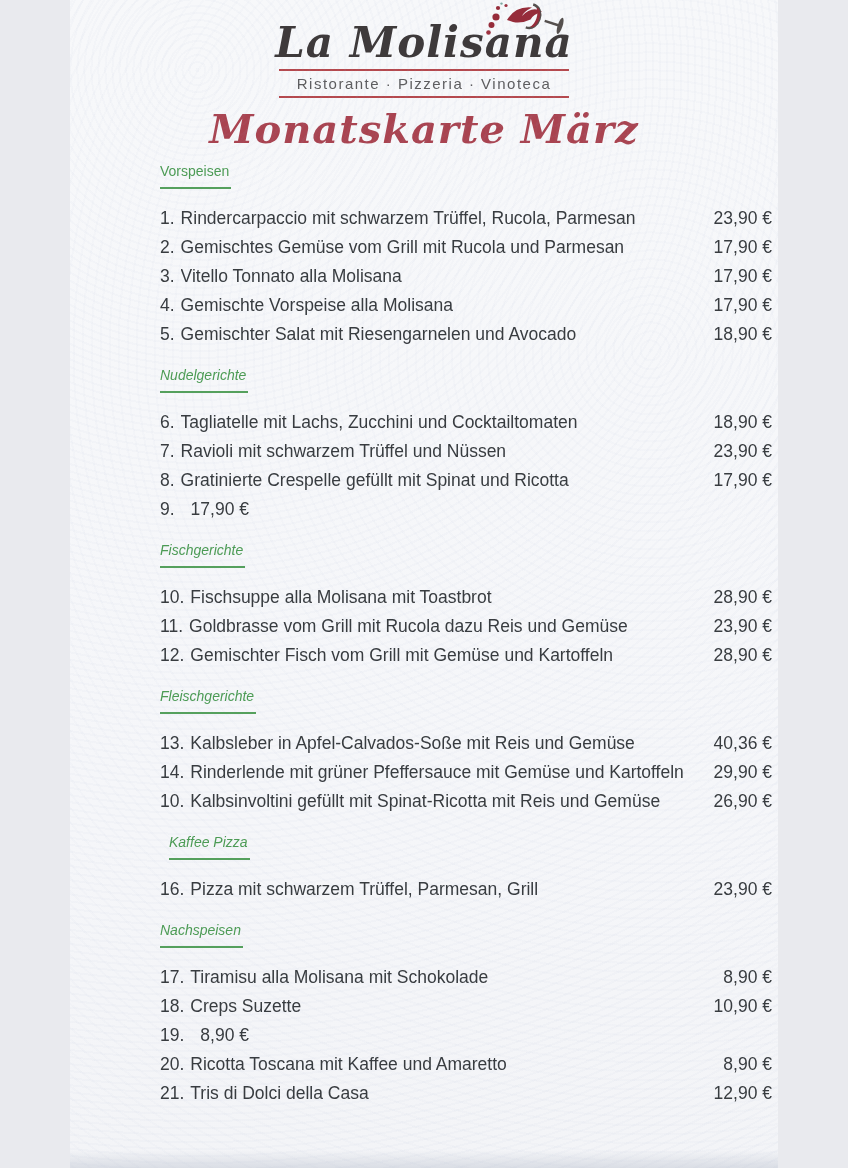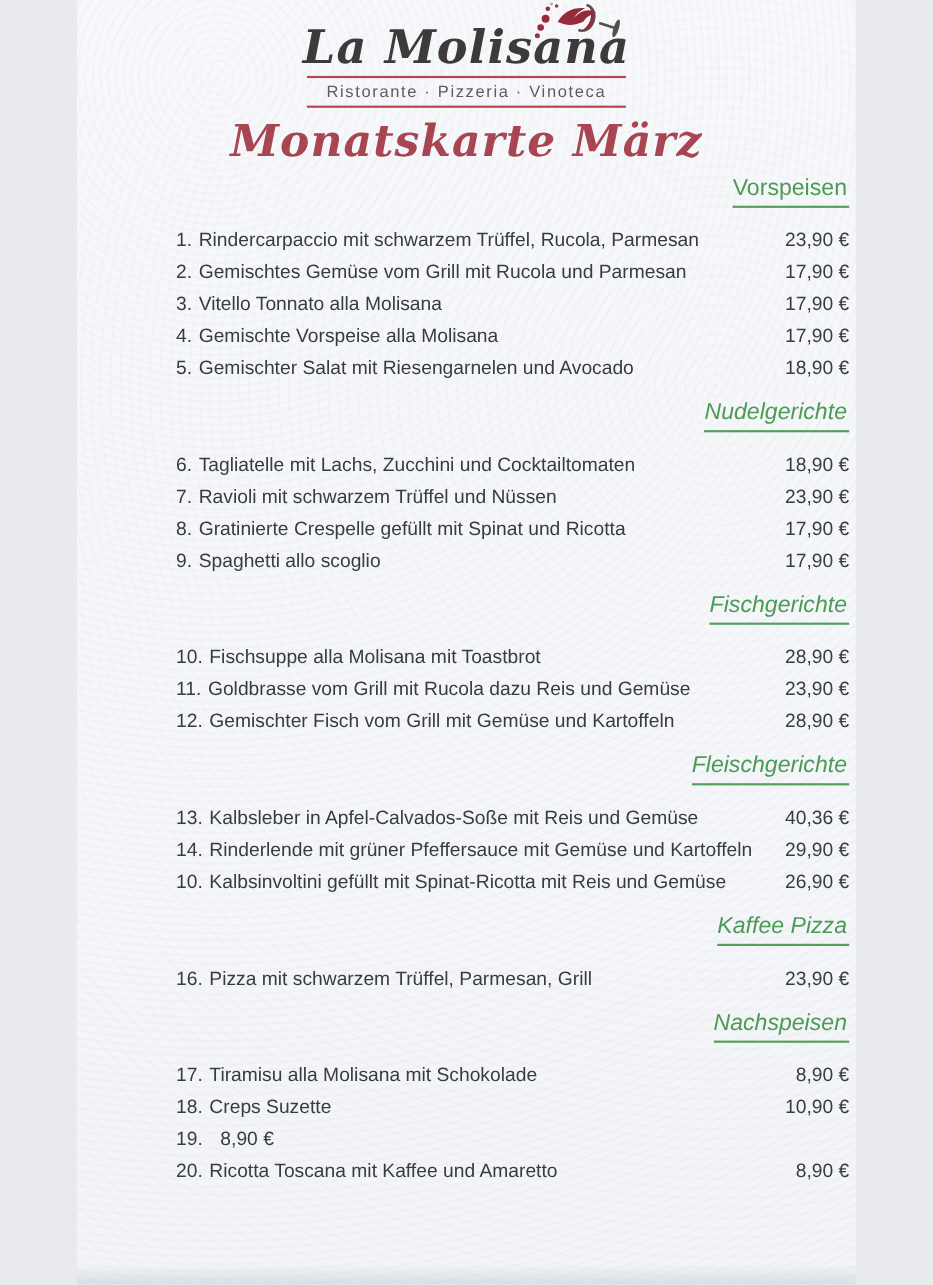--- a/index.html
+++ b/index.html
@@ -71,25 +71,24 @@
     color: #a94350;
     letter-spacing: 1px;
   }
 
   .menu { margin: 6px 0 0 90px; width: 612px; position: relative; }
 
   .menu-section { margin-bottom: 12px; }
 
   .section-header {
     margin: 0 0 15px 0;
-    font-size: 21px;
+    font-size: 14px;
     font-weight: 400;
     line-height: 28px;
     color: #4c9b55;
-    text-align: right;
   }
   .section-header.italic { font-style: italic; }
   .section-header.indent { padding-left: 9px; }
   .section-label {
     display: inline-block;
     border-bottom: 2px solid #55a05d;
     padding: 0 2px 2px 0;
   }
 
   .menu-item {
@@ -180,21 +179,20 @@
           <span class="item-name">Ravioli mit schwarzem Trüffel und Nüssen</span>
           <span class="item-price">23,90 €</span>
         </div>
         <div class="menu-item">
           <span class="item-number">8.</span>
           <span class="item-name">Gratinierte Crespelle gefüllt mit Spinat und Ricotta</span>
           <span class="item-price">17,90 €</span>
         </div>
         <div class="menu-item">
           <span class="item-number">9.</span>
-          <span class="item-name">Spaghetti allo scoglio</span>
           <span class="item-price">17,90 €</span>
         </div>
       </section>
       <section class="menu-section">
         <h2 class="section-header italic"><span class="section-label">Fischgerichte</span></h2>
         <div class="menu-item">
           <span class="item-number">10.</span>
           <span class="item-name">Fischsuppe alla Molisana mit Toastbrot</span>
           <span class="item-price">28,90 €</span>
         </div>
@@ -249,16 +247,21 @@
         </div>
         <div class="menu-item">
           <span class="item-number">19.</span>
           <span class="item-price">8,90 €</span>
         </div>
         <div class="menu-item">
           <span class="item-number">20.</span>
           <span class="item-name">Ricotta Toscana mit Kaffee und Amaretto</span>
           <span class="item-price">8,90 €</span>
         </div>
+        <div class="menu-item">
+          <span class="item-number">21.</span>
+          <span class="item-name">Tris di Dolci della Casa</span>
+          <span class="item-price">12,90 €</span>
+        </div>
       </section>
     </main>
 
 </div>
 
 </body></html>

